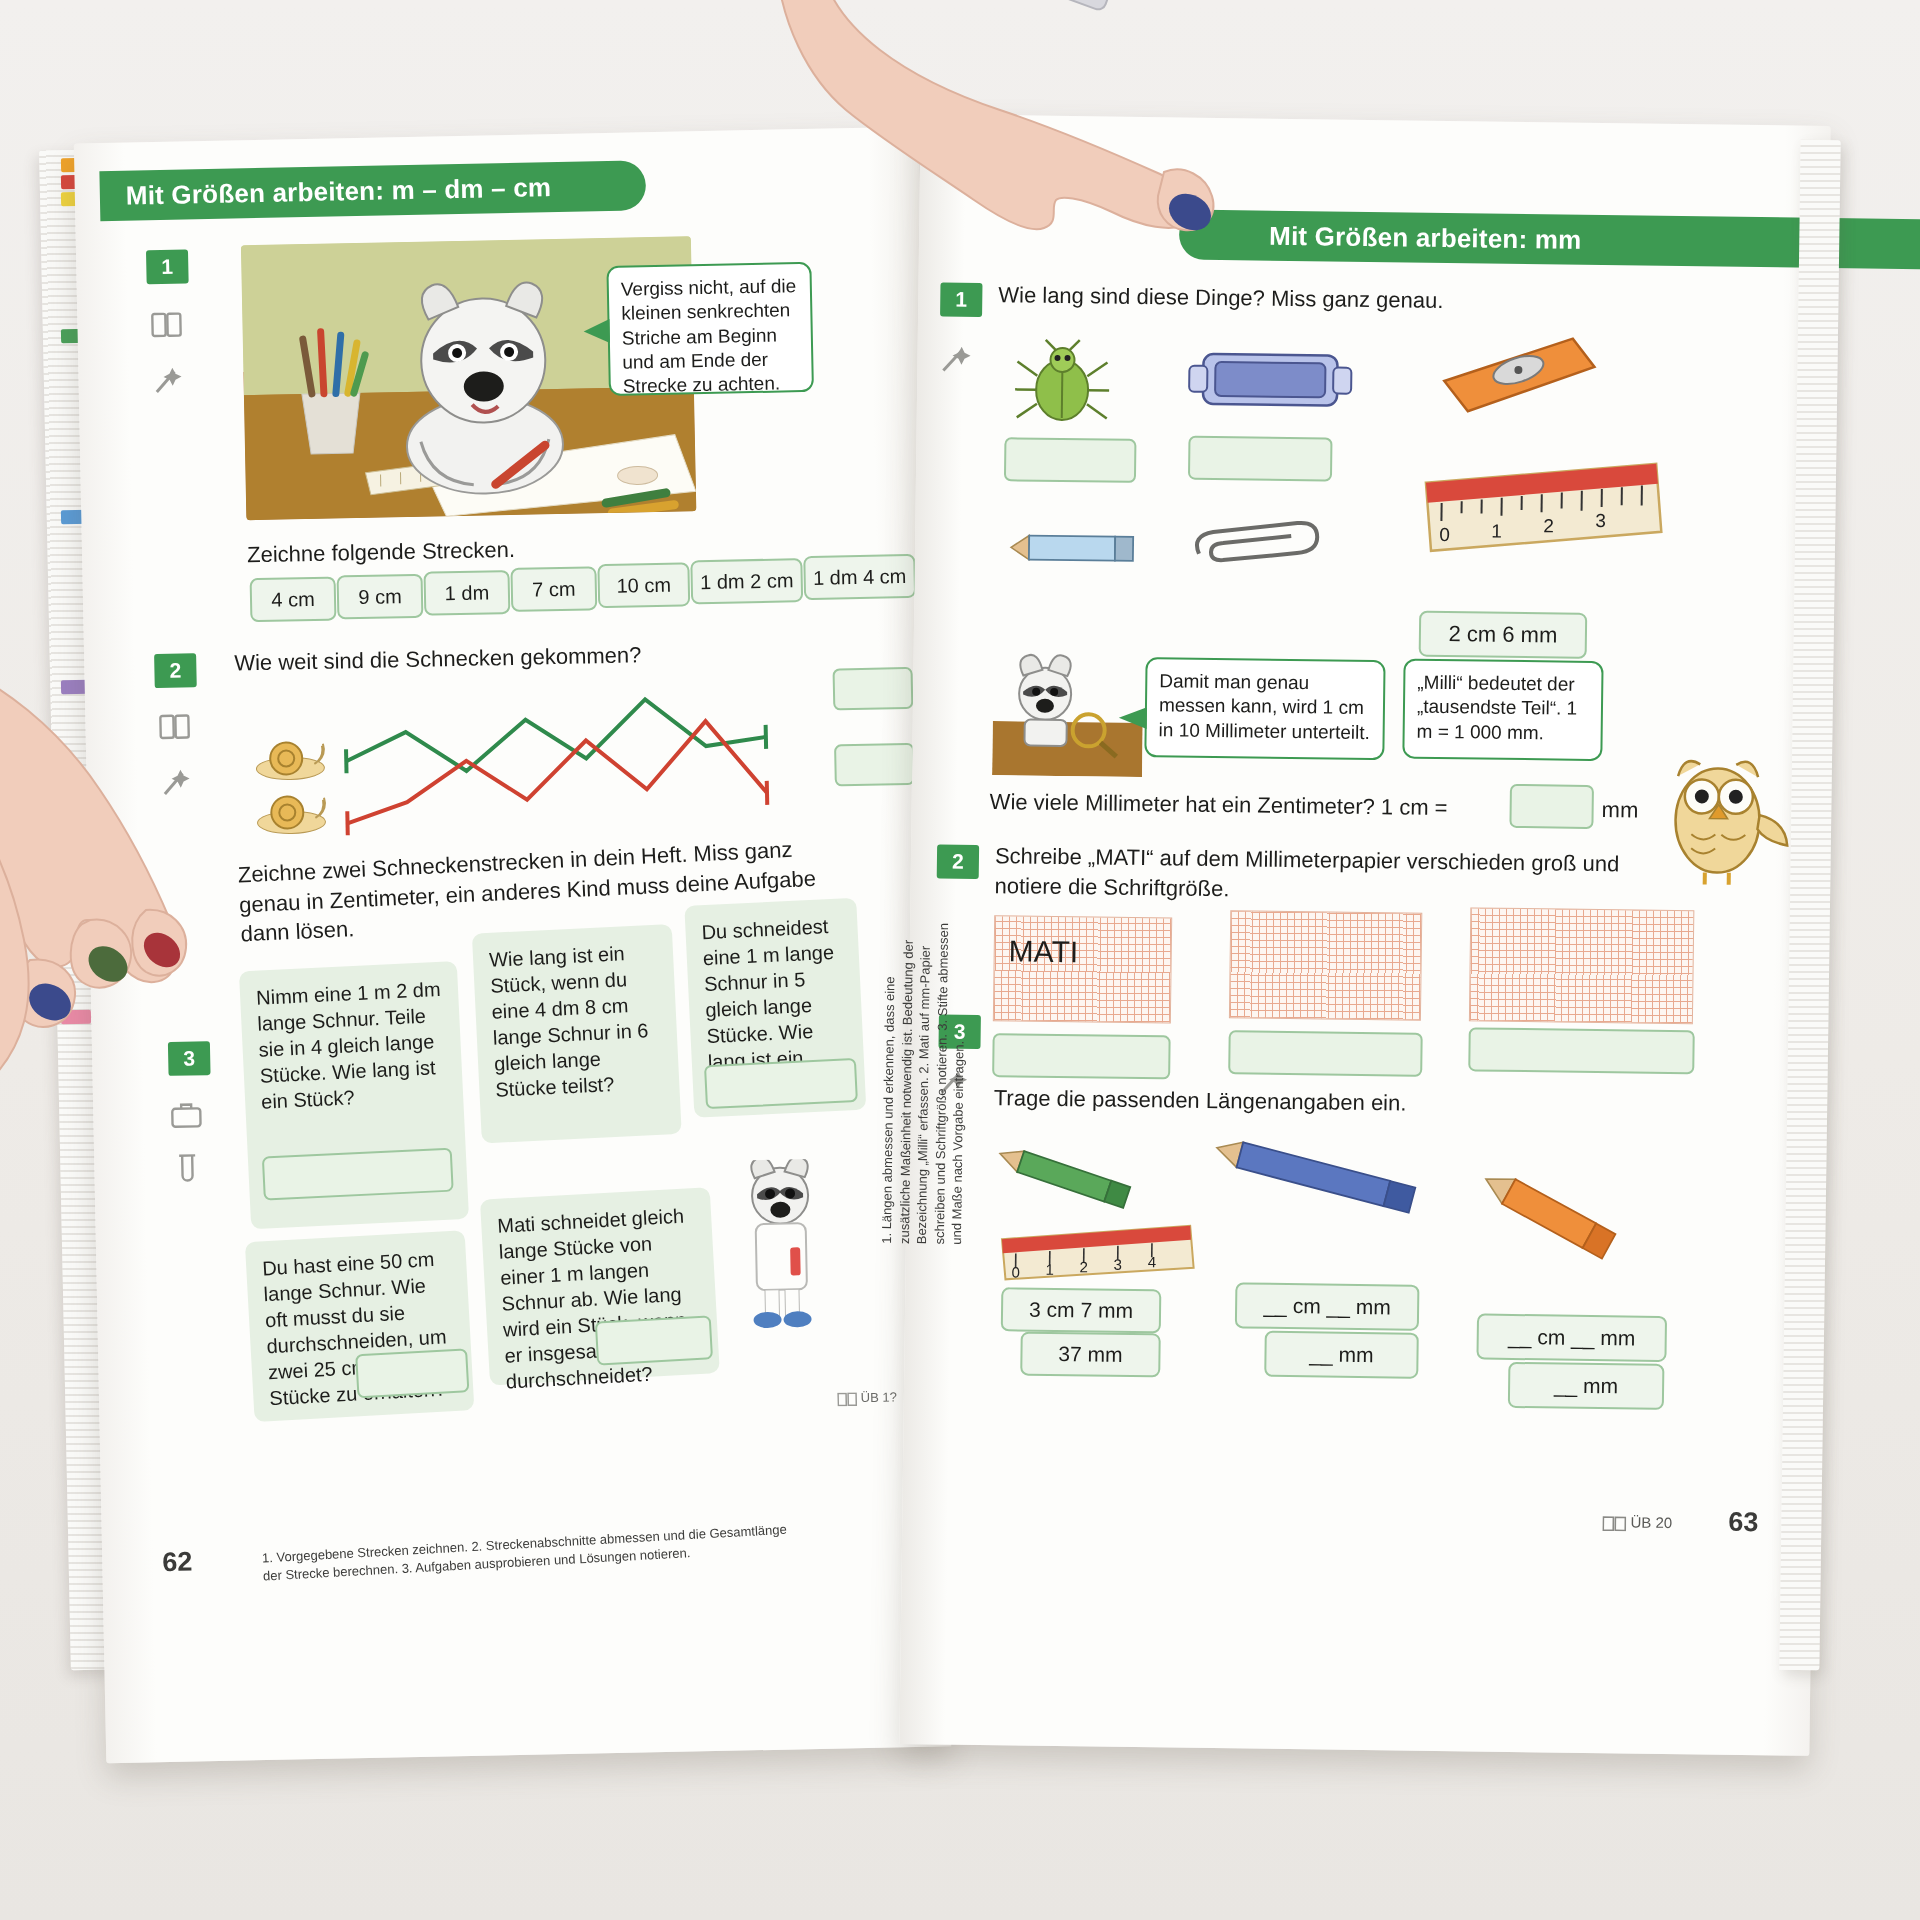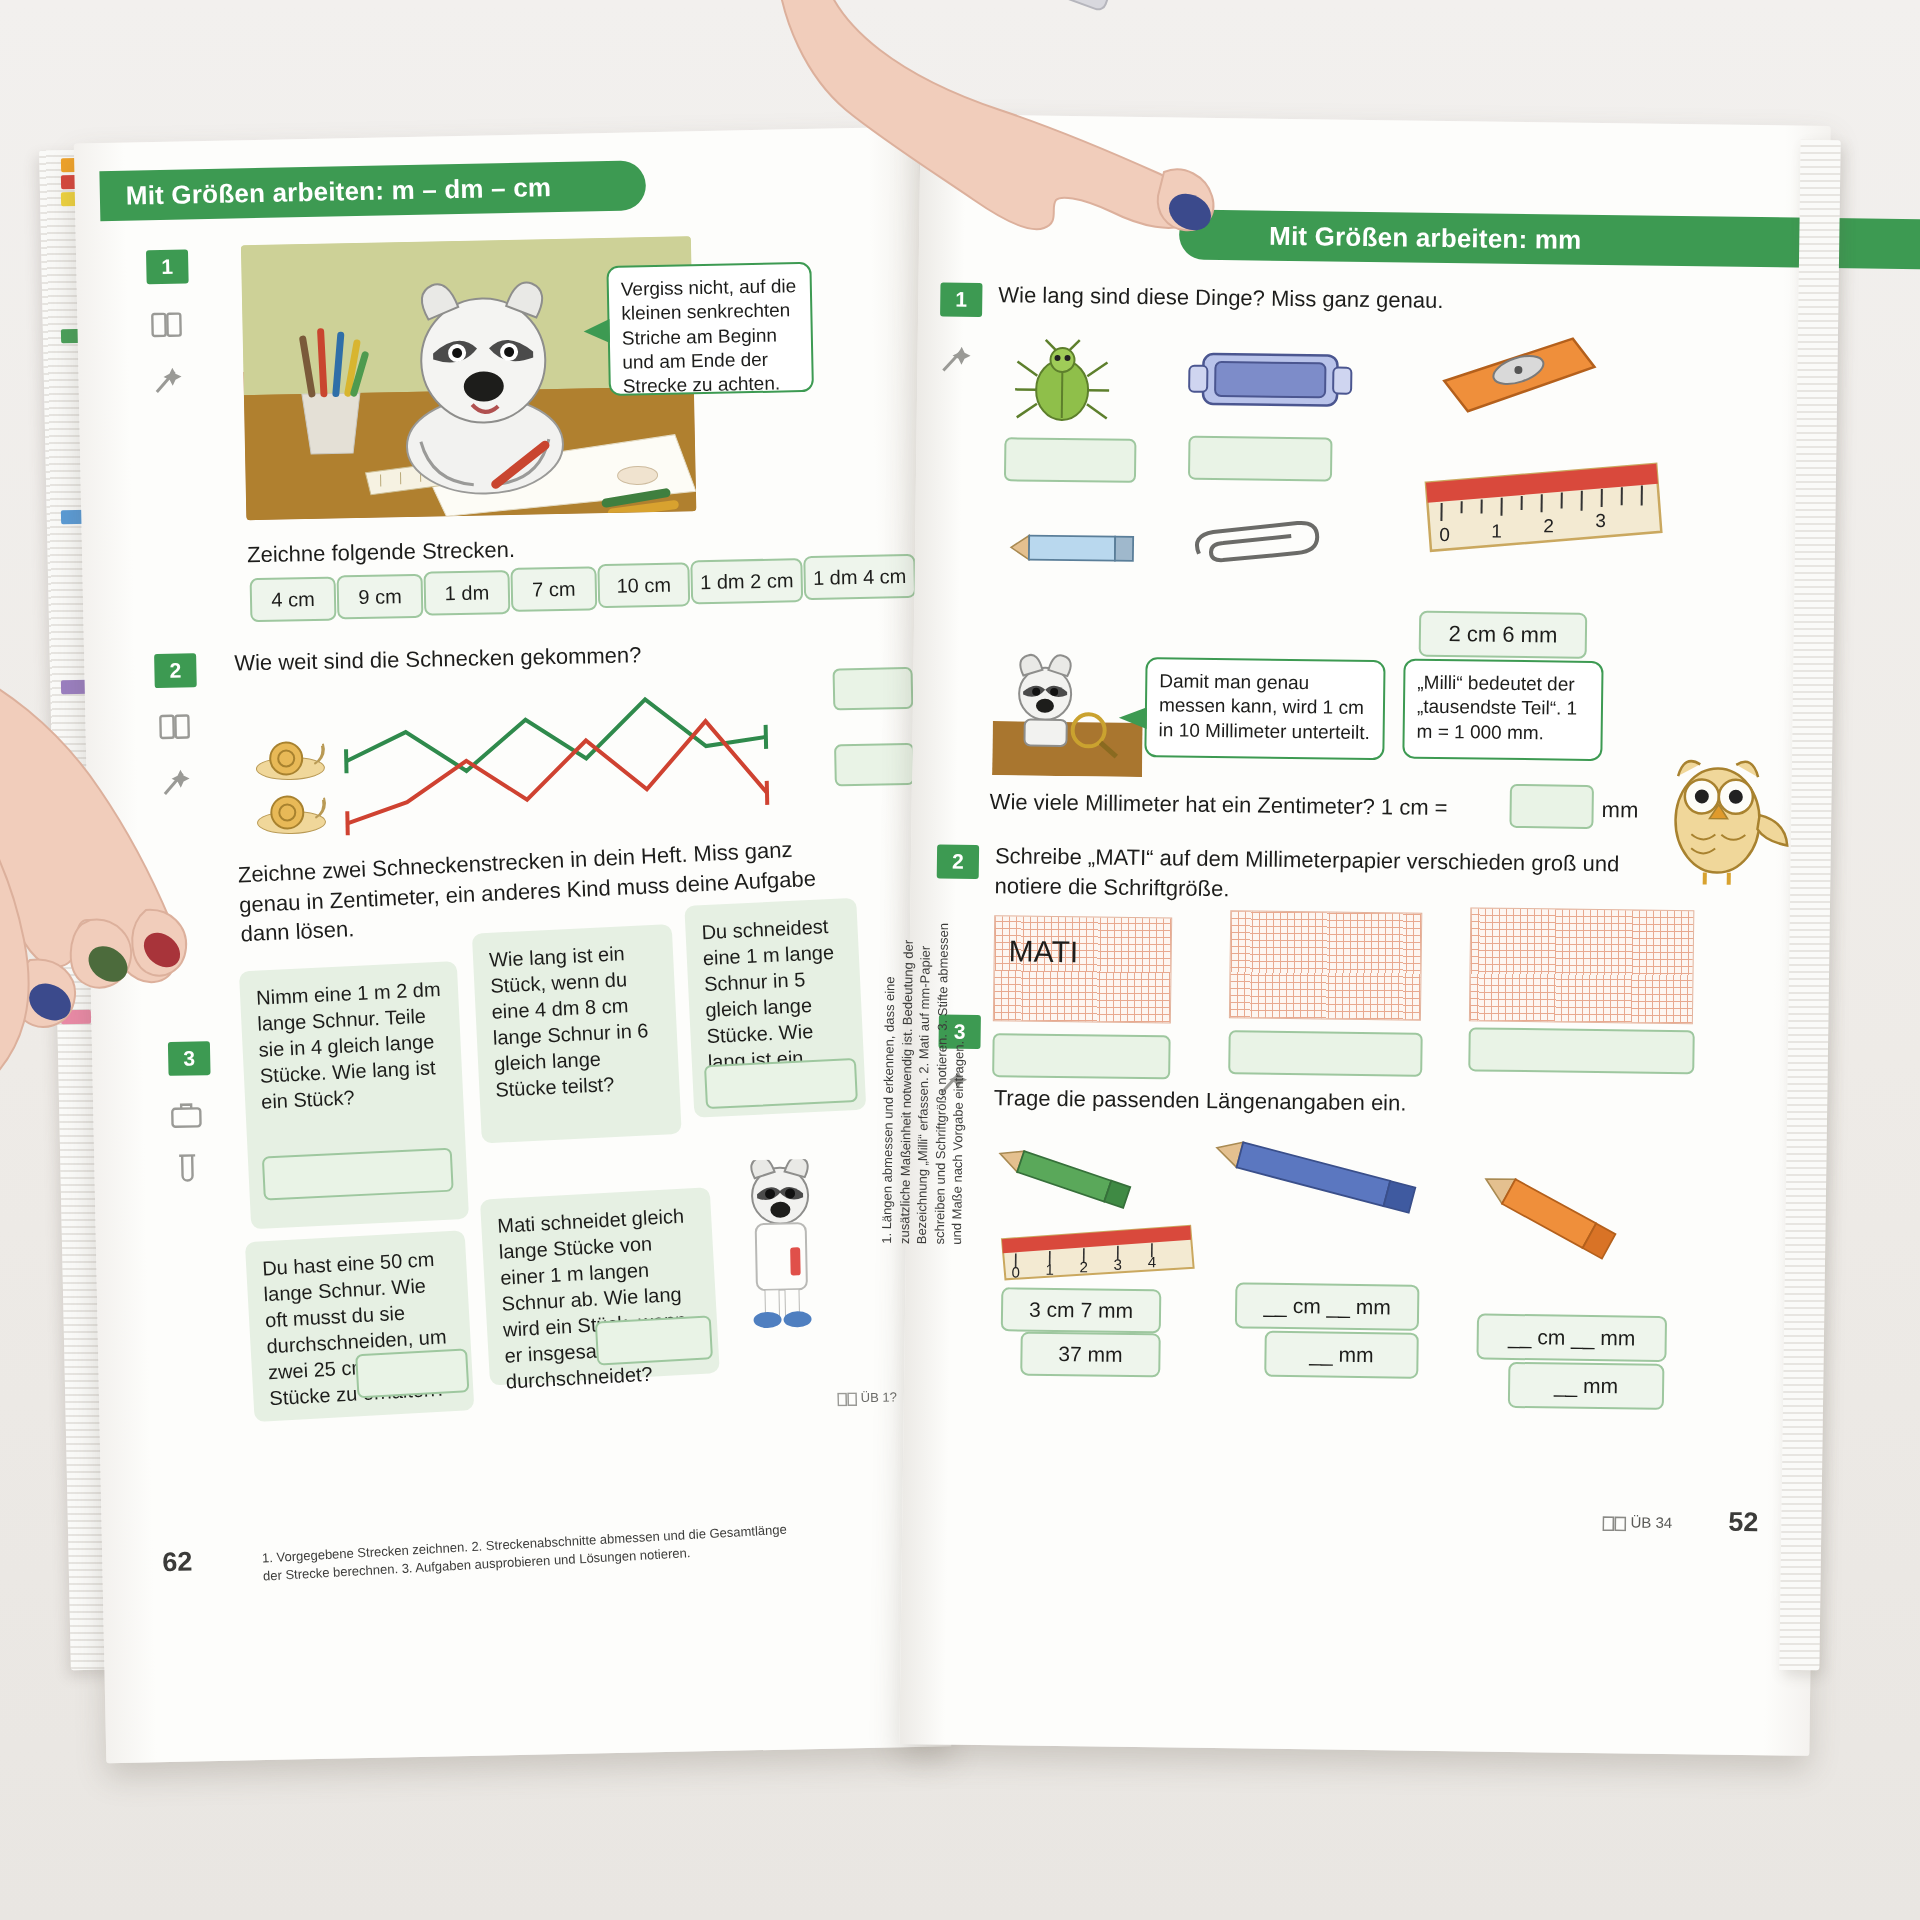--- a/index.html
+++ b/index.html
@@ -511,24 +511,24 @@
     <div class="chip" style="left:572px;top:1192px;width:186px;height:42px;font-size:21px;">__ cm __ mm</div>
     <div class="chip" style="left:604px;top:1240px;width:152px;height:42px;font-size:21px;">__ mm</div>
 
     <div class="footnote" style="left:-28px;top:1130px;width:330px;transform:rotate(-90deg);transform-origin:left top;">1. Längen abmessen und erkennen, dass eine zusätzliche Maßeinheit notwendig ist. Bedeutung der Bezeichnung „Milli“ erfassen. 2. Mati auf mm-Papier schreiben und Schriftgröße notieren. 3. Stifte abmessen und Maße nach Vorgabe eintragen.</div>
 
     <div style="position:absolute;left:700px;top:1390px;font-size:15px;color:#5a5a57;">
       <svg width="24" height="16" viewBox="0 0 24 16" style="display:inline-block;vertical-align:middle;">
           <rect x="1" y="2" width="10" height="13" fill="none" stroke="#8a8a86" stroke-width="1.6"></rect>
           <rect x="13" y="2" width="10" height="13" fill="none" stroke="#8a8a86" stroke-width="1.6"></rect>
         </svg>
-      <span>ÜB 34</span>
-    </div>
-
-    <div class="pagenum" style="left:826px;top:1382px;">52</div>
+      <span>ÜB 20</span>
+    </div>
+
+    <div class="pagenum" style="left:826px;top:1382px;">63</div>
   </div>
 
   <div class="edge-stack-right"></div>
 </div>
 
 <div style="position:absolute;left:760px;top:-40px;width:560px;height:330px;">
   <svg width="560" height="330" viewBox="0 0 560 330">
     <path d="M60 0 C70 70 150 120 240 150 C300 170 360 196 400 214 C430 228 446 250 430 262
              C414 274 380 266 352 252 C318 236 300 236 296 240 C290 248 300 262 284 268
              C268 274 240 258 214 240 C170 210 120 178 86 150 C48 118 20 62 16 0 Z" fill="#f1cdbb" stroke="#dcb09c" stroke-width="2"></path>

